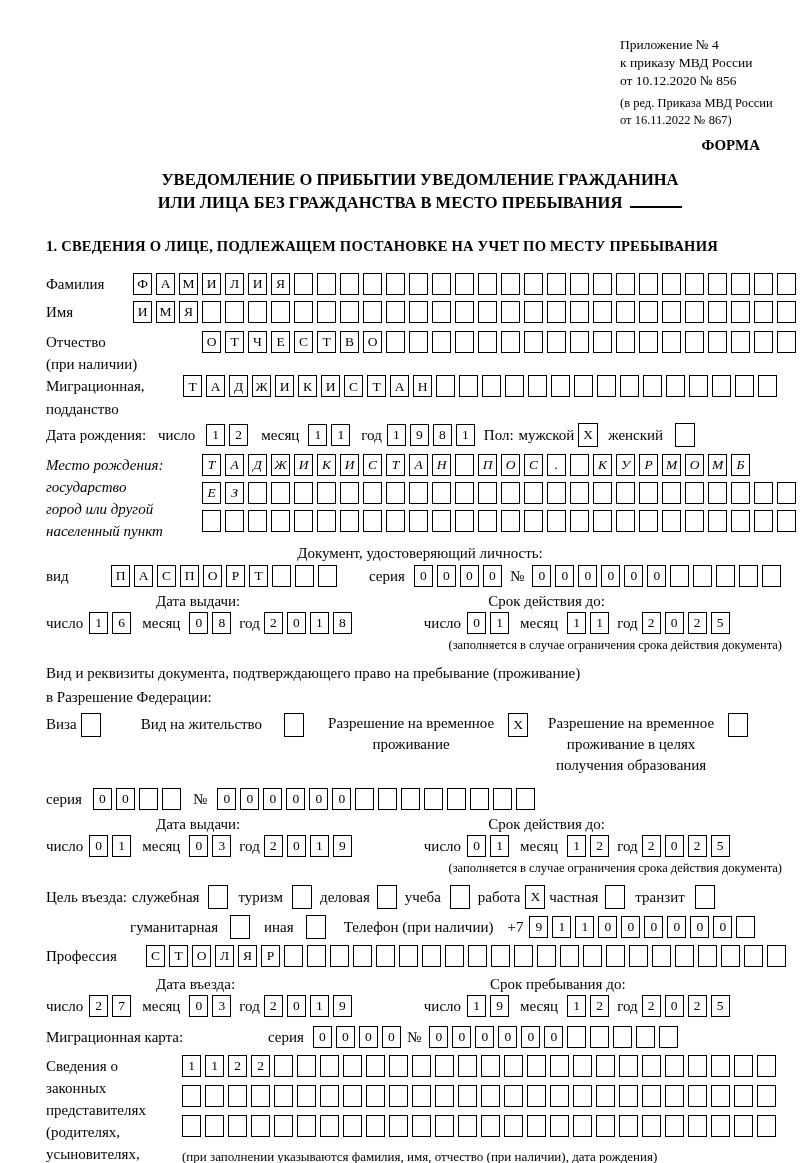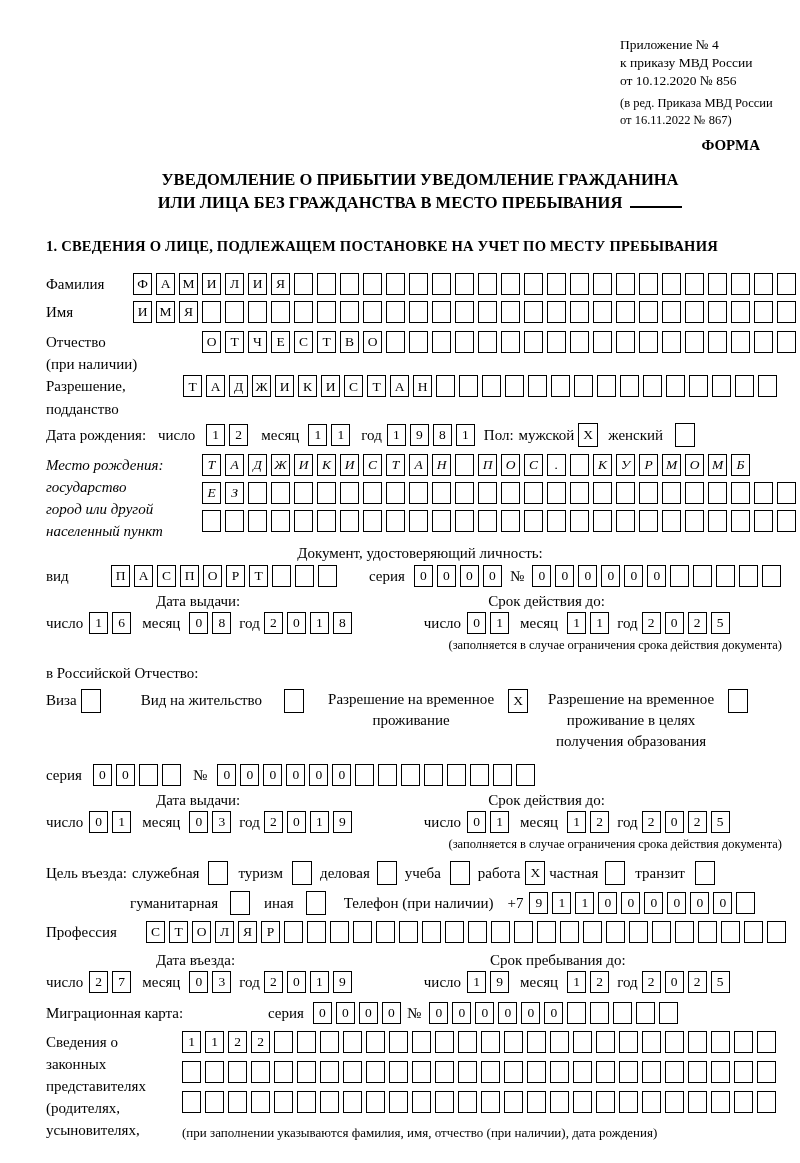--- a/index.html
+++ b/index.html
@@ -154,21 +154,21 @@
         <span class="cell"></span>
         <span class="cell"></span>
         <span class="cell"></span>
         <span class="cell"></span>
         <span class="cell"></span>
       </span>
   </div>
 
   <div class="row" style="margin-top:0px;">
     <span class="labelcol" style="width:137px;">
-      <div>Разрешение,</div>
+      <div>Миграционная,</div>
       <div>подданство</div>
     </span>
     <span class="cells">
         <span class="cell">Т</span>
         <span class="cell">А</span>
         <span class="cell">Д</span>
         <span class="cell">Ж</span>
         <span class="cell">И</span>
         <span class="cell">К</span>
         <span class="cell">И</span>
@@ -394,21 +394,22 @@
         <span class="cell">2</span>
         <span class="cell">0</span>
         <span class="cell">2</span>
         <span class="cell">5</span>
       </span>
   </div>
 
   <div class="smallnote" style="text-align:right;margin:3px 12px 0 0;">(заполняется в случае ограничения срока действия документа)</div>
 
   <div style="margin-top:8px;line-height:24px;">
-    <div>в Российской Отчество:</div>
+    <div>Вид и реквизиты документа, подтверждающего право на пребывание (проживание)</div>
+    <div>в Разрешение Федерации:</div>
   </div>
 
   <div class="row" style="margin-top:4px;">
     <span class="lbl">Виза</span>
     <span class="cells cb" style="margin-left:4px;">
         <span class="cell"></span>
       </span>
     <span class="lbl" style="margin-left:40px;">Вид на жительство</span>
     <span class="cells cb" style="margin-left:22px;">
         <span class="cell"></span>

